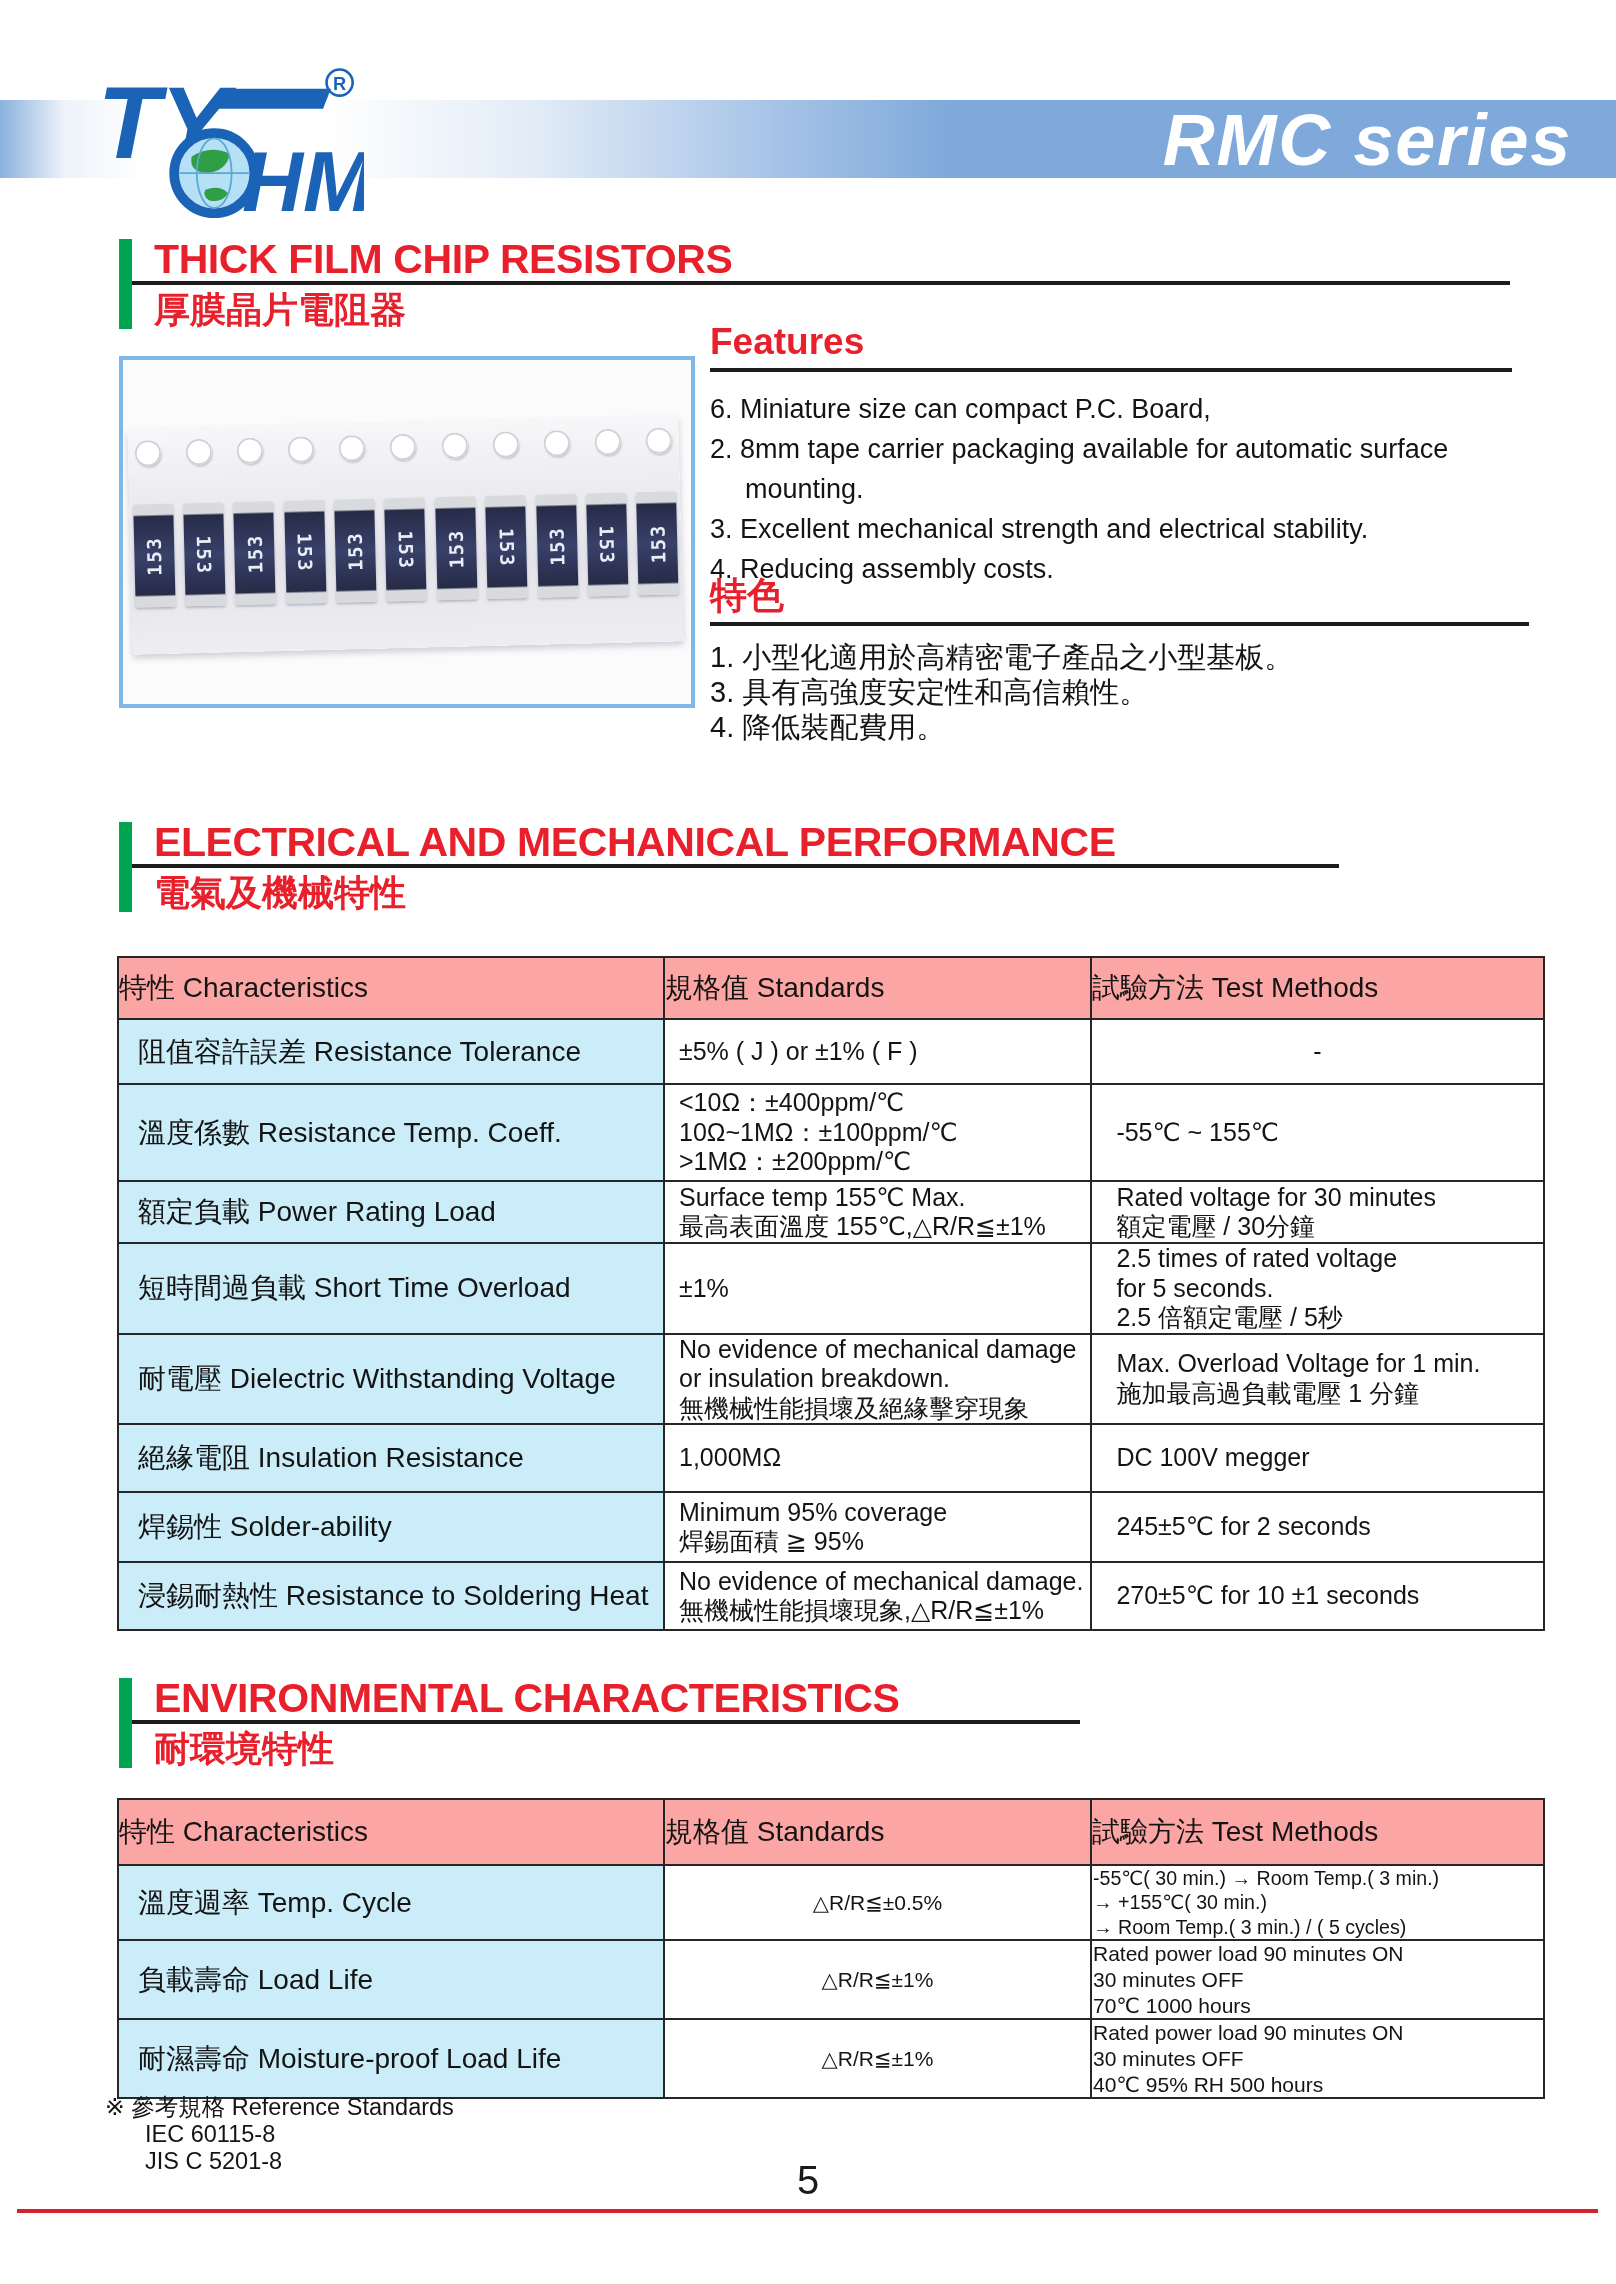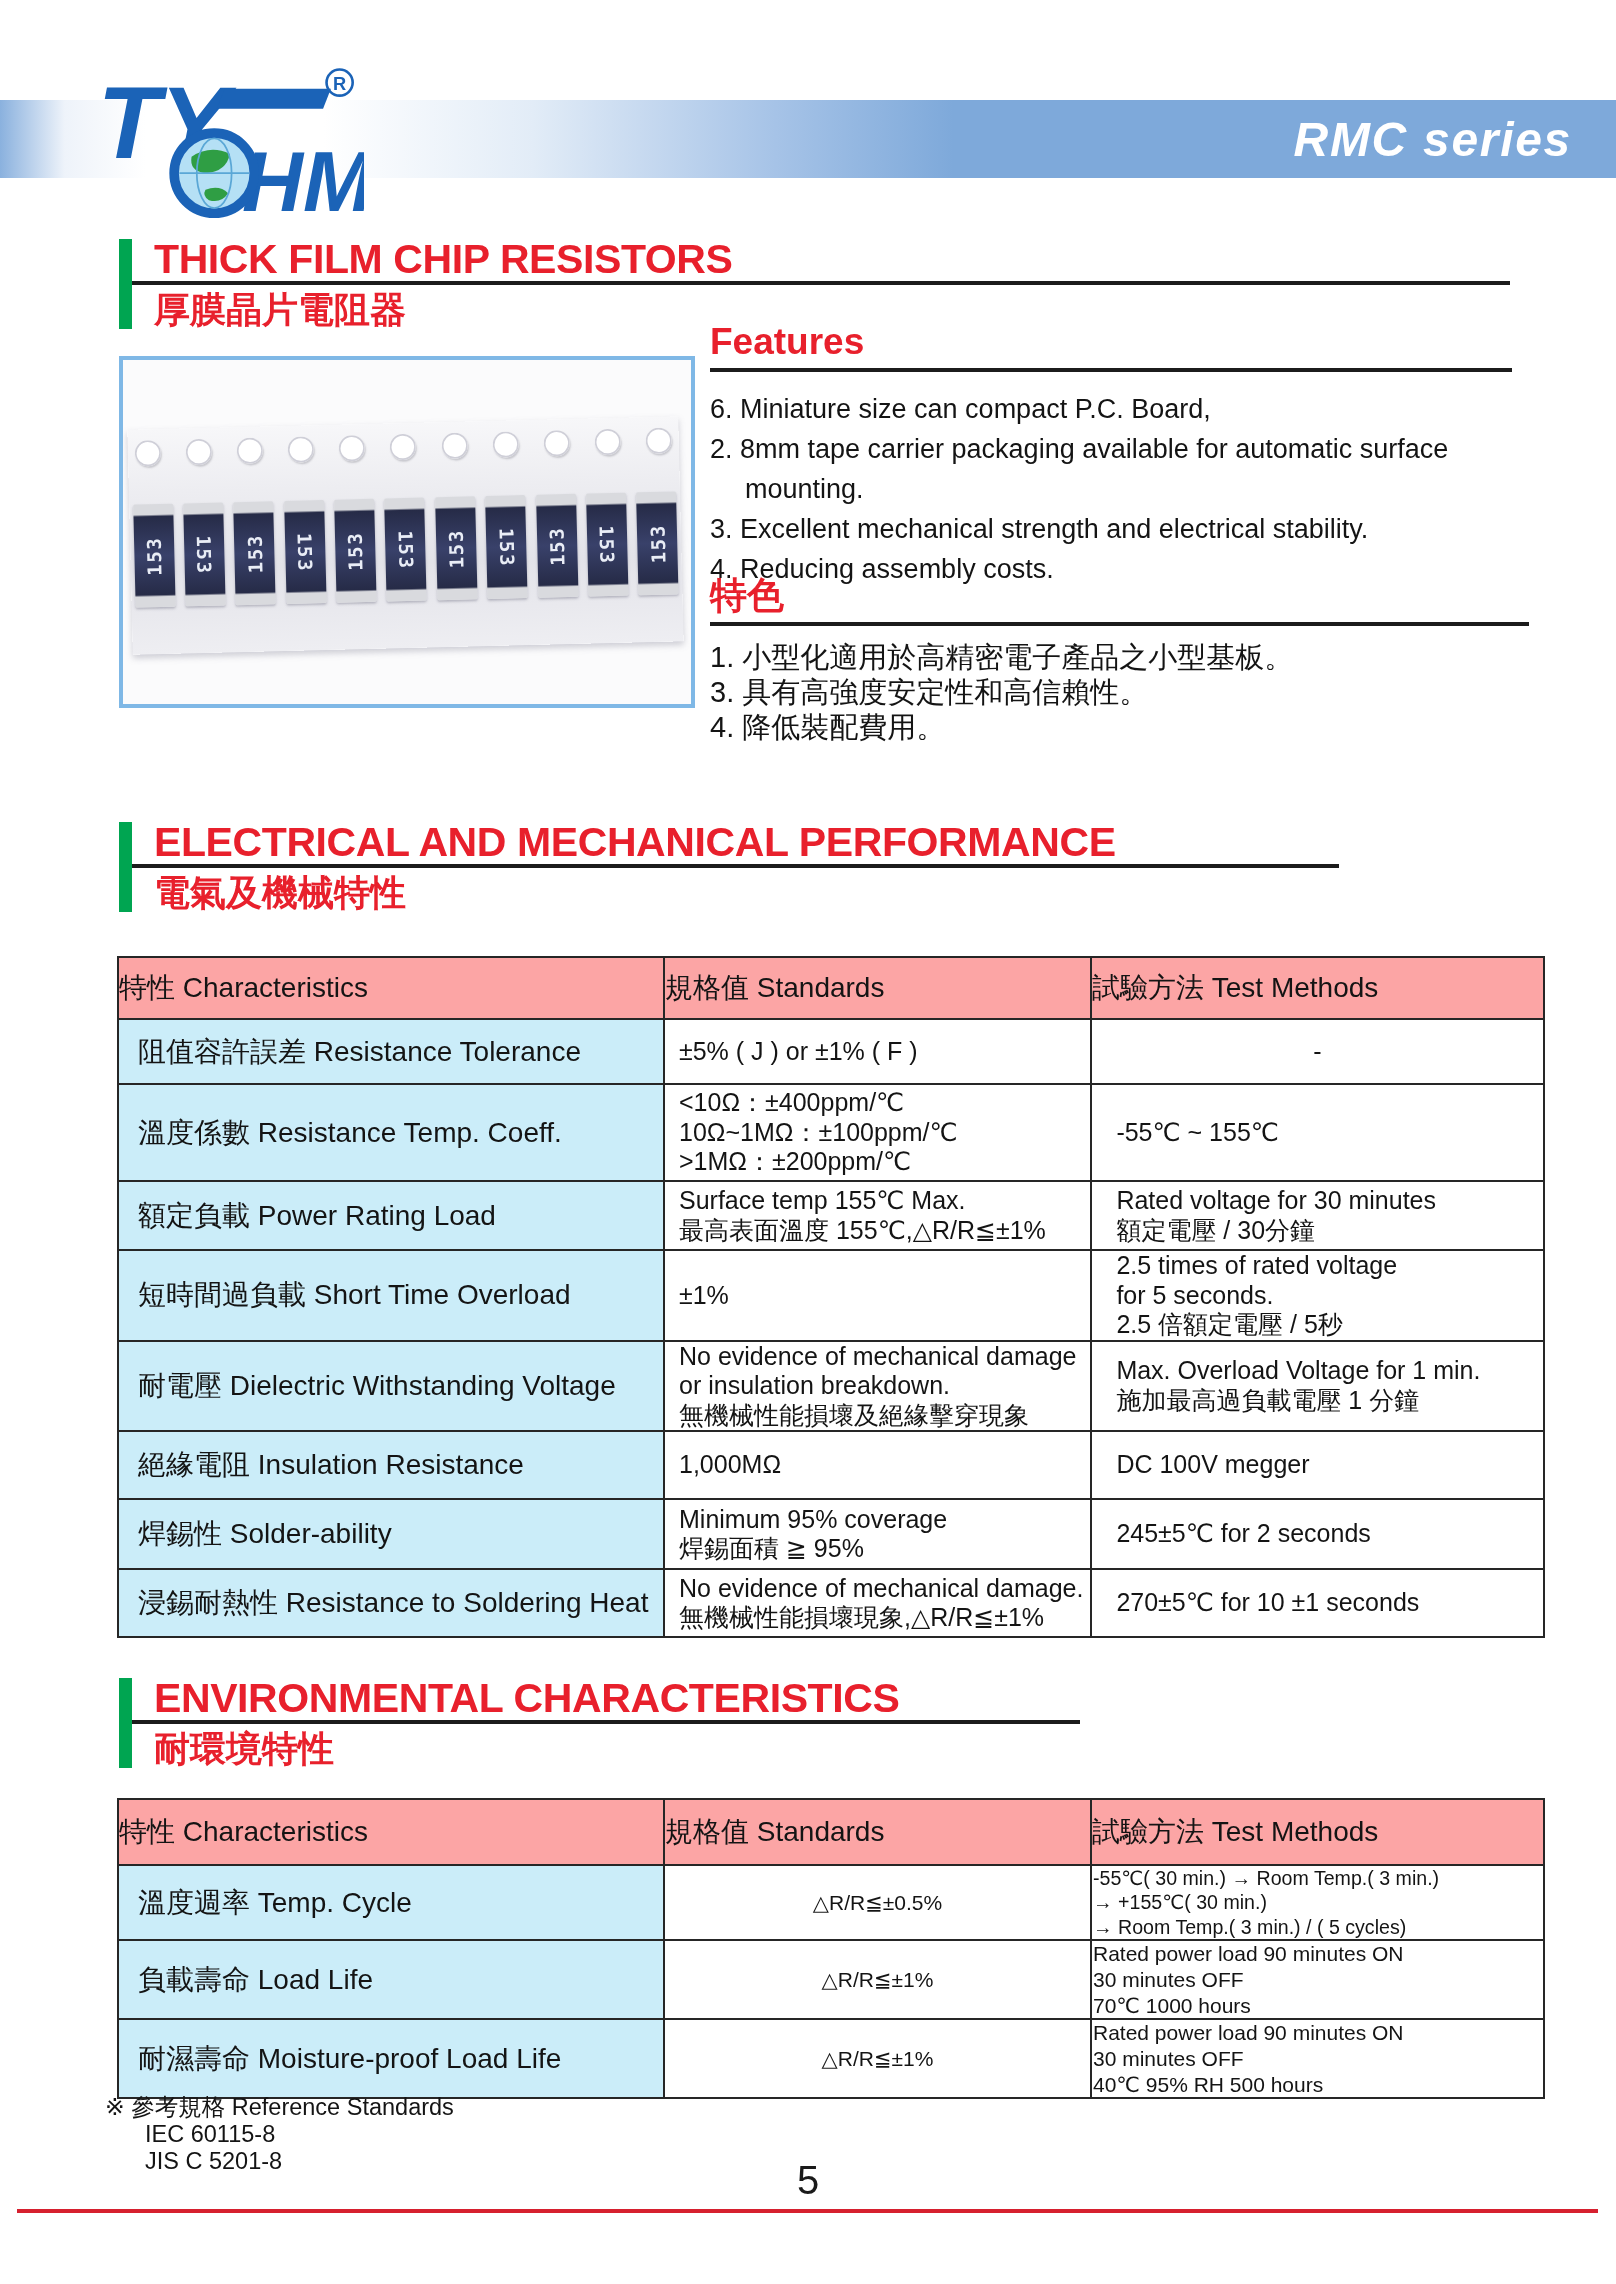--- a/index.html
+++ b/index.html
@@ -5,21 +5,21 @@
 <style>
   html,body{margin:0;padding:0;background:#fff;}
   .page{position:relative;width:1616px;height:2284px;background:#ffffff;overflow:hidden;
         font-family:"Liberation Sans","DejaVu Sans",sans-serif;color:#141414;}
 
   
   .band{position:absolute;left:0;top:100px;width:1616px;height:78px;
         background:linear-gradient(90deg,#8ab1de 0%,#eef3fa 4%,#ffffff 9%,#ffffff 20%,
                    #e2ecf7 33%,#a6c3e7 48%,#7ea9da 59%,#7ea9da 100%);}
   .rmc{position:absolute;right:44px;top:0;height:70px;line-height:80px;
-       font-size:48px;font-weight:bold;font-style:italic;color:#ffffff;letter-spacing:1.7px;}
+       font-size:72px;font-weight:bold;font-style:italic;color:#ffffff;letter-spacing:1.7px;}
 
   
   .logo{position:absolute;left:94px;top:59px;width:270px;height:170px;}
 
   
   .sec{position:absolute;}
   .sec .bar{position:absolute;left:0;top:4.4px;width:13px;height:90px;background:#00a551;}
   .sec .sec-title{position:absolute;left:35px;top:0;margin:0;font-size:41px;line-height:49px;
                   font-weight:bold;color:#e8202c;white-space:nowrap;letter-spacing:-0.4px;}
   .sec .rule{position:absolute;left:13px;top:46px;height:3.5px;background:#1c1c1c;}
@@ -220,21 +220,21 @@
       <td class="c1">溫度係數  Resistance Temp. Coeff.</td>
       <td class="c2">
             <div class="lines">&lt;10Ω：±400ppm/℃
 10Ω~1MΩ：±100ppm/℃
 &gt;1MΩ：±200ppm/℃</div>
           </td>
       <td class="c3">
             <div class="lines">-55℃ ~ 155℃</div>
           </td>
     </tr>
-    <tr style="height:69px">
+    <tr style="height:62px">
       <td class="c1">額定負載 Power Rating Load</td>
       <td class="c2">
             <div class="lines">Surface temp 155℃ Max.
 最高表面溫度 155℃,△R/R≦±1%</div>
           </td>
       <td class="c3">
             <div class="lines">Rated voltage for 30 minutes
 額定電壓 / 30分鐘</div>
           </td>
     </tr>

